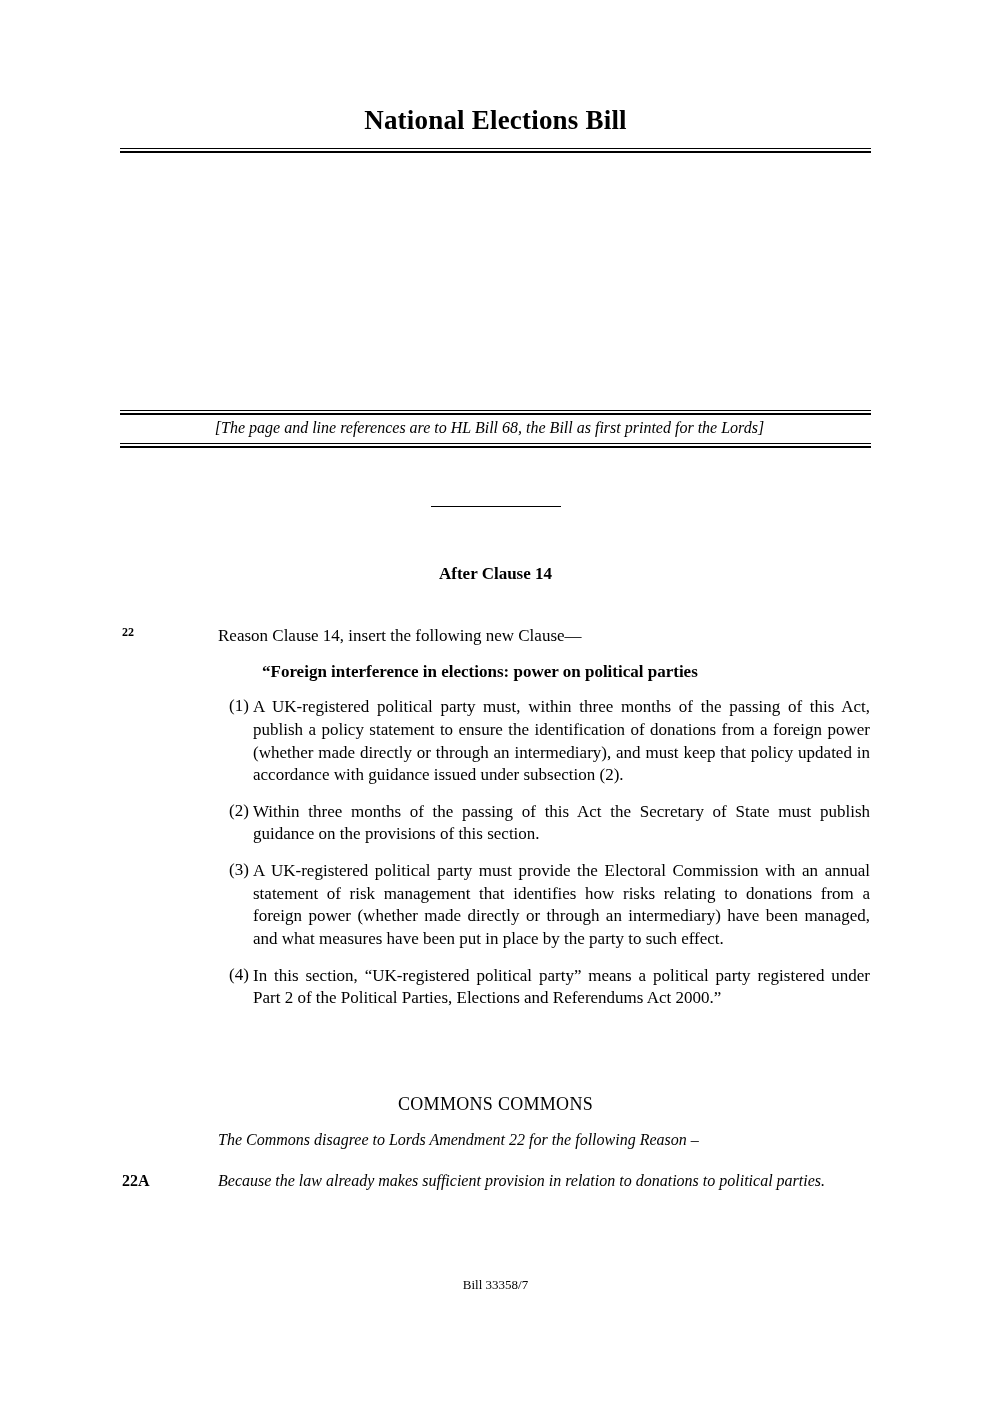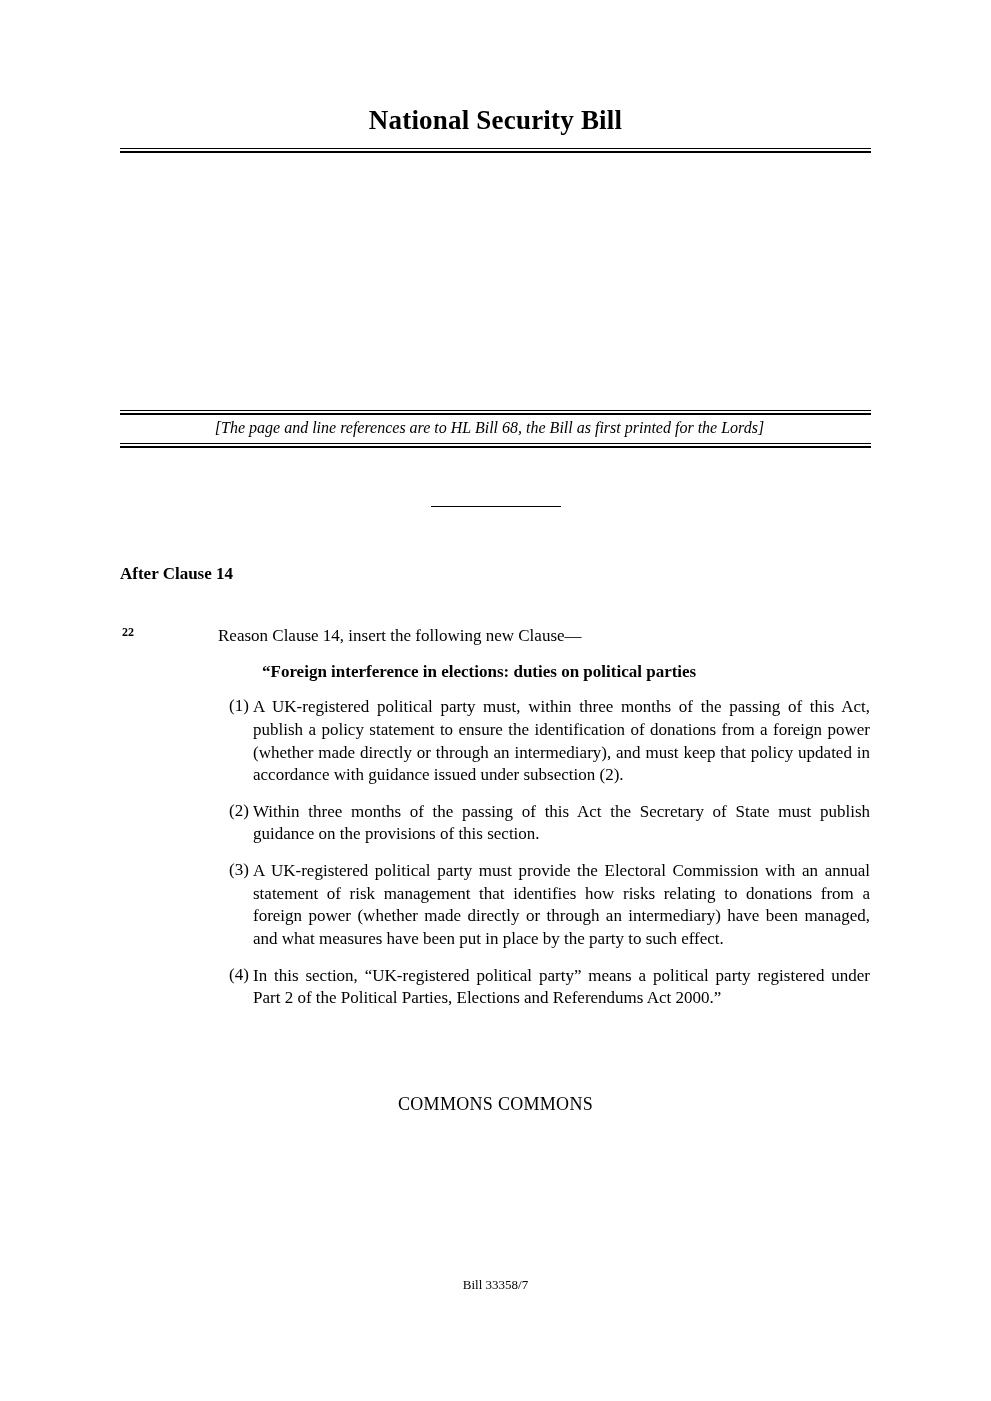--- a/index.html
+++ b/index.html
@@ -88,21 +88,21 @@
     height: 1px;
     background: #000000;
   }
 
   
   .clause-heading {
     position: absolute;
     left: 120px;
     right: 120px;
     top: 564px;
-    text-align: left;
+    text-align: center;
     font-size: 17px;
     font-weight: bold;
   }
 
   
   .amendment {
     position: absolute;
     left: 122px;
     top: 625px;
     width: 748px;
@@ -206,21 +206,21 @@
     justify-content: center;
     align-items: baseline;
     font-size: 13px;
   }
 </style>
 </head>
 <body>
 
 <div class="page">
 
-  <div class="doc-title">National Security Bill</div>
+  <div class="doc-title">National Elections Bill</div>
 
   <div class="rule-double" id="rule-title">
     <div class="thin"></div>
     <div class="gap"></div>
     <div class="thick"></div>
   </div>
 
 
   <div class="rule-double" id="rule-note-above">
     <div class="thin"></div>
@@ -240,21 +240,21 @@
 
   <div class="clause-heading">After Clause 14</div>
 
   <div class="amendment">
 
     <div class="amend-lead">
       <span class="amend-num">22</span>
       <div class="amend-lead-text">Reason Clause 14, insert the following new Clause—</div>
     </div>
 
-    <div class="new-clause-title">“Foreign interference in elections: duties on political parties</div>
+    <div class="new-clause-title">“Foreign interference in elections: power on political parties</div>
 
     <div class="subsections">
 
       <div class="subsection">
         <span class="sub-num">(1)</span>
         <div class="sub-text">A UK-registered political party must, within three months of the passing of this Act, publish a policy statement to ensure the identification of donations from a foreign power (whether made directly or through an intermediary), and must keep that policy updated in accordance with guidance issued under subsection (2).</div>
       </div>
 
       <div class="subsection">
         <span class="sub-num">(2)</span>
@@ -269,20 +269,25 @@
       <div class="subsection">
         <span class="sub-num">(4)</span>
         <div class="sub-text">In this section, “UK-registered political party” means a political party registered under Part 2 of the Political Parties, Elections and Referendums Act 2000.”</div>
       </div>
 
     </div>
   </div>
 
   <div class="commons-heading">COMMONS COMMONS</div>
 
-
+  <div class="reason-lead">The Commons disagree to Lords Amendment 22 for the following Reason –</div>
+
+  <div class="reason-block">
+    <span class="reason-num">22A</span>
+    <div class="reason-text">Because the law already makes sufficient provision in relation to donations to political parties.</div>
+  </div>
 
   <div class="footer">
     <span>Bill 333</span>
     <span>58/7</span>
   </div>
 
 </div>
 
 </body></html>

